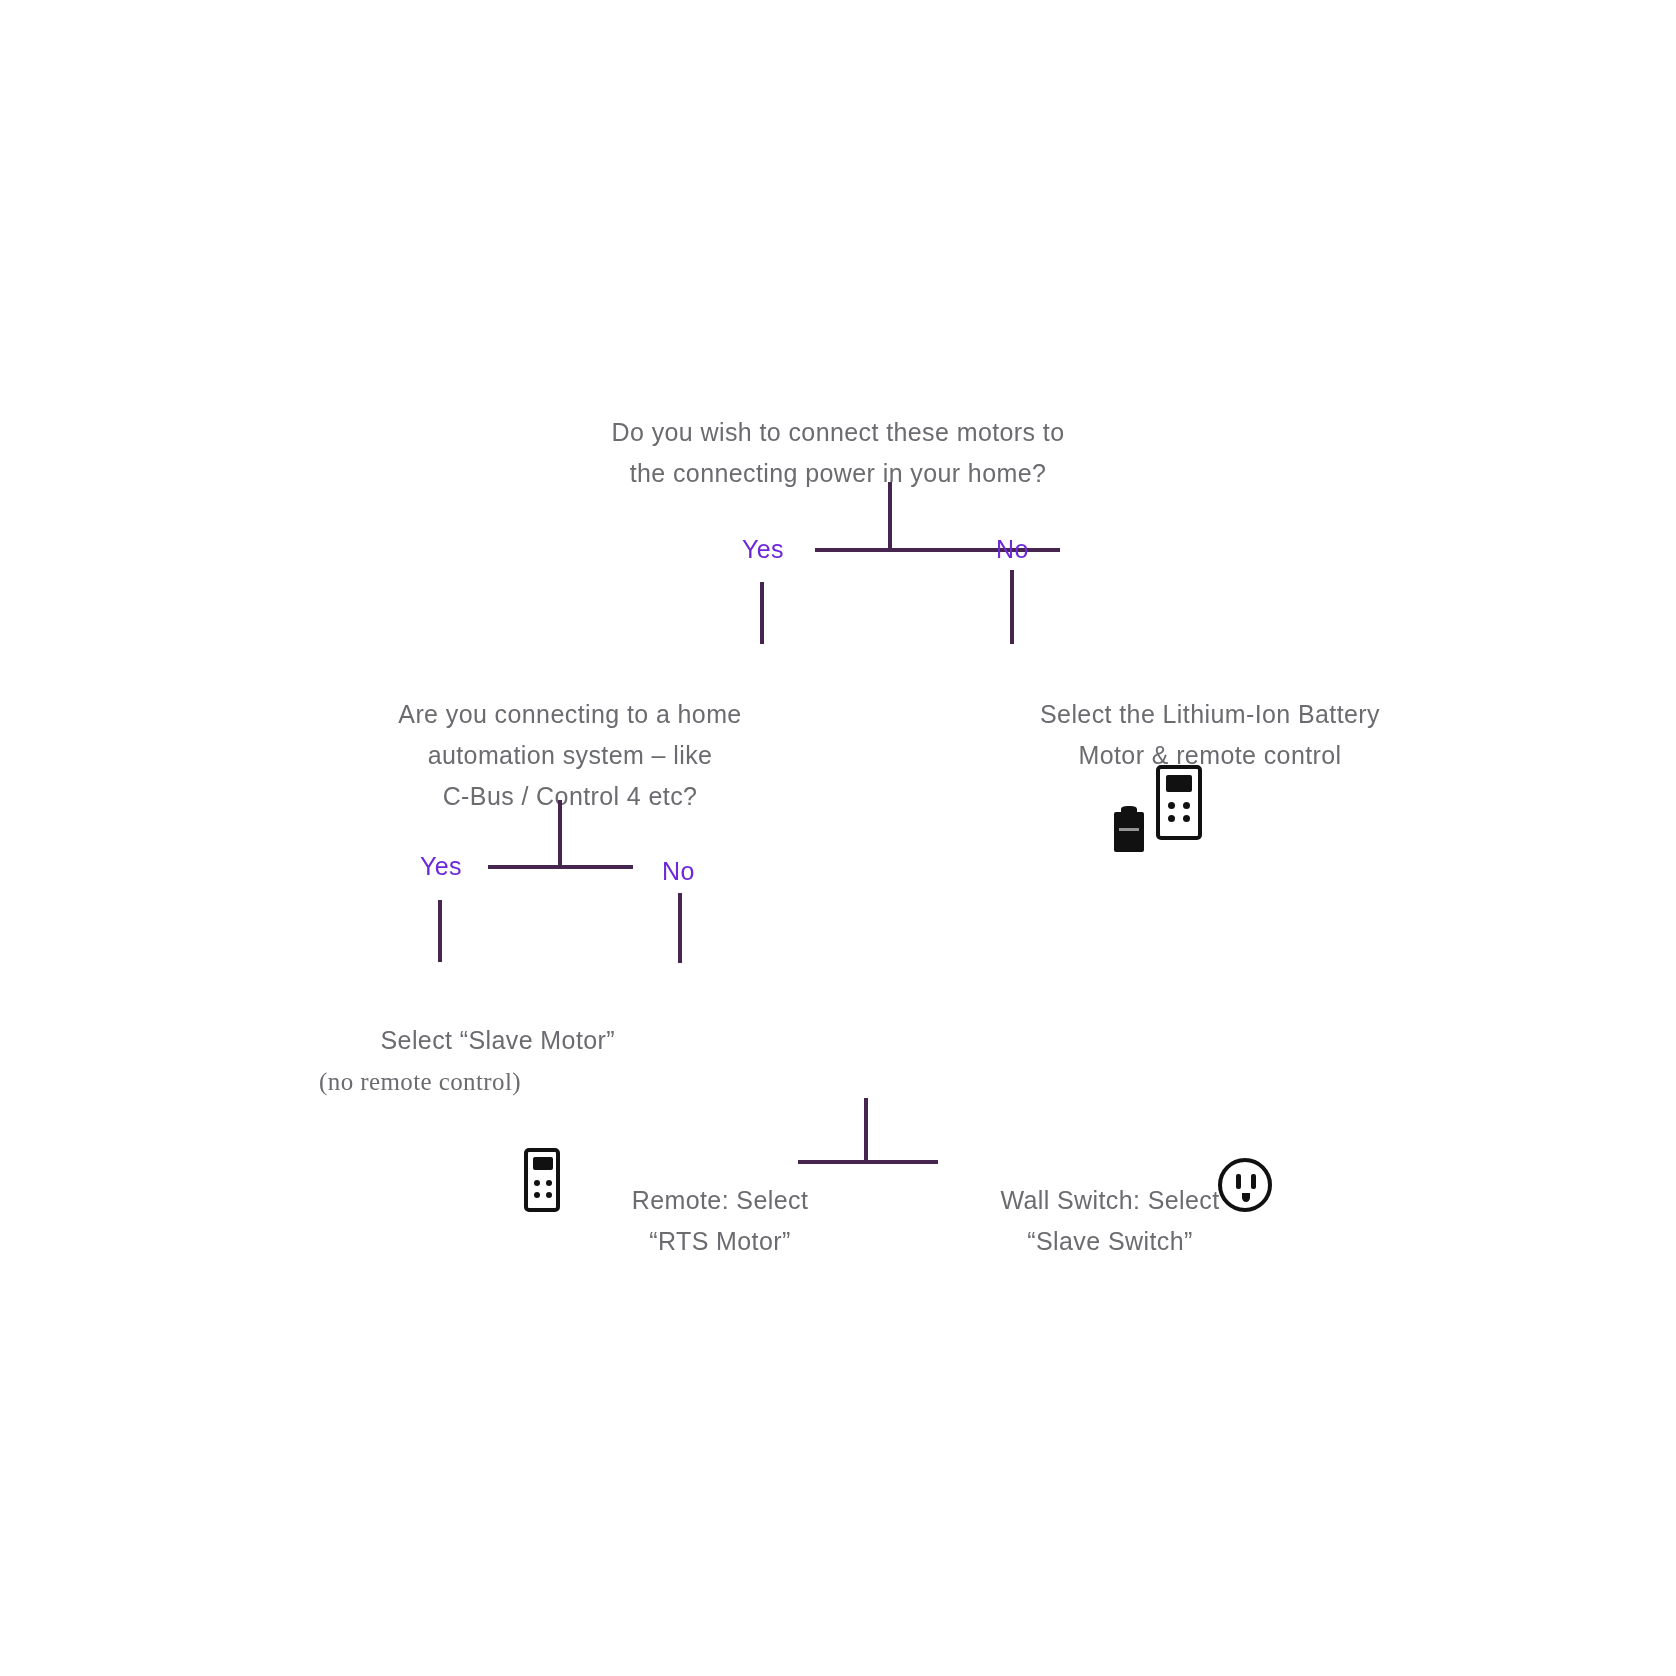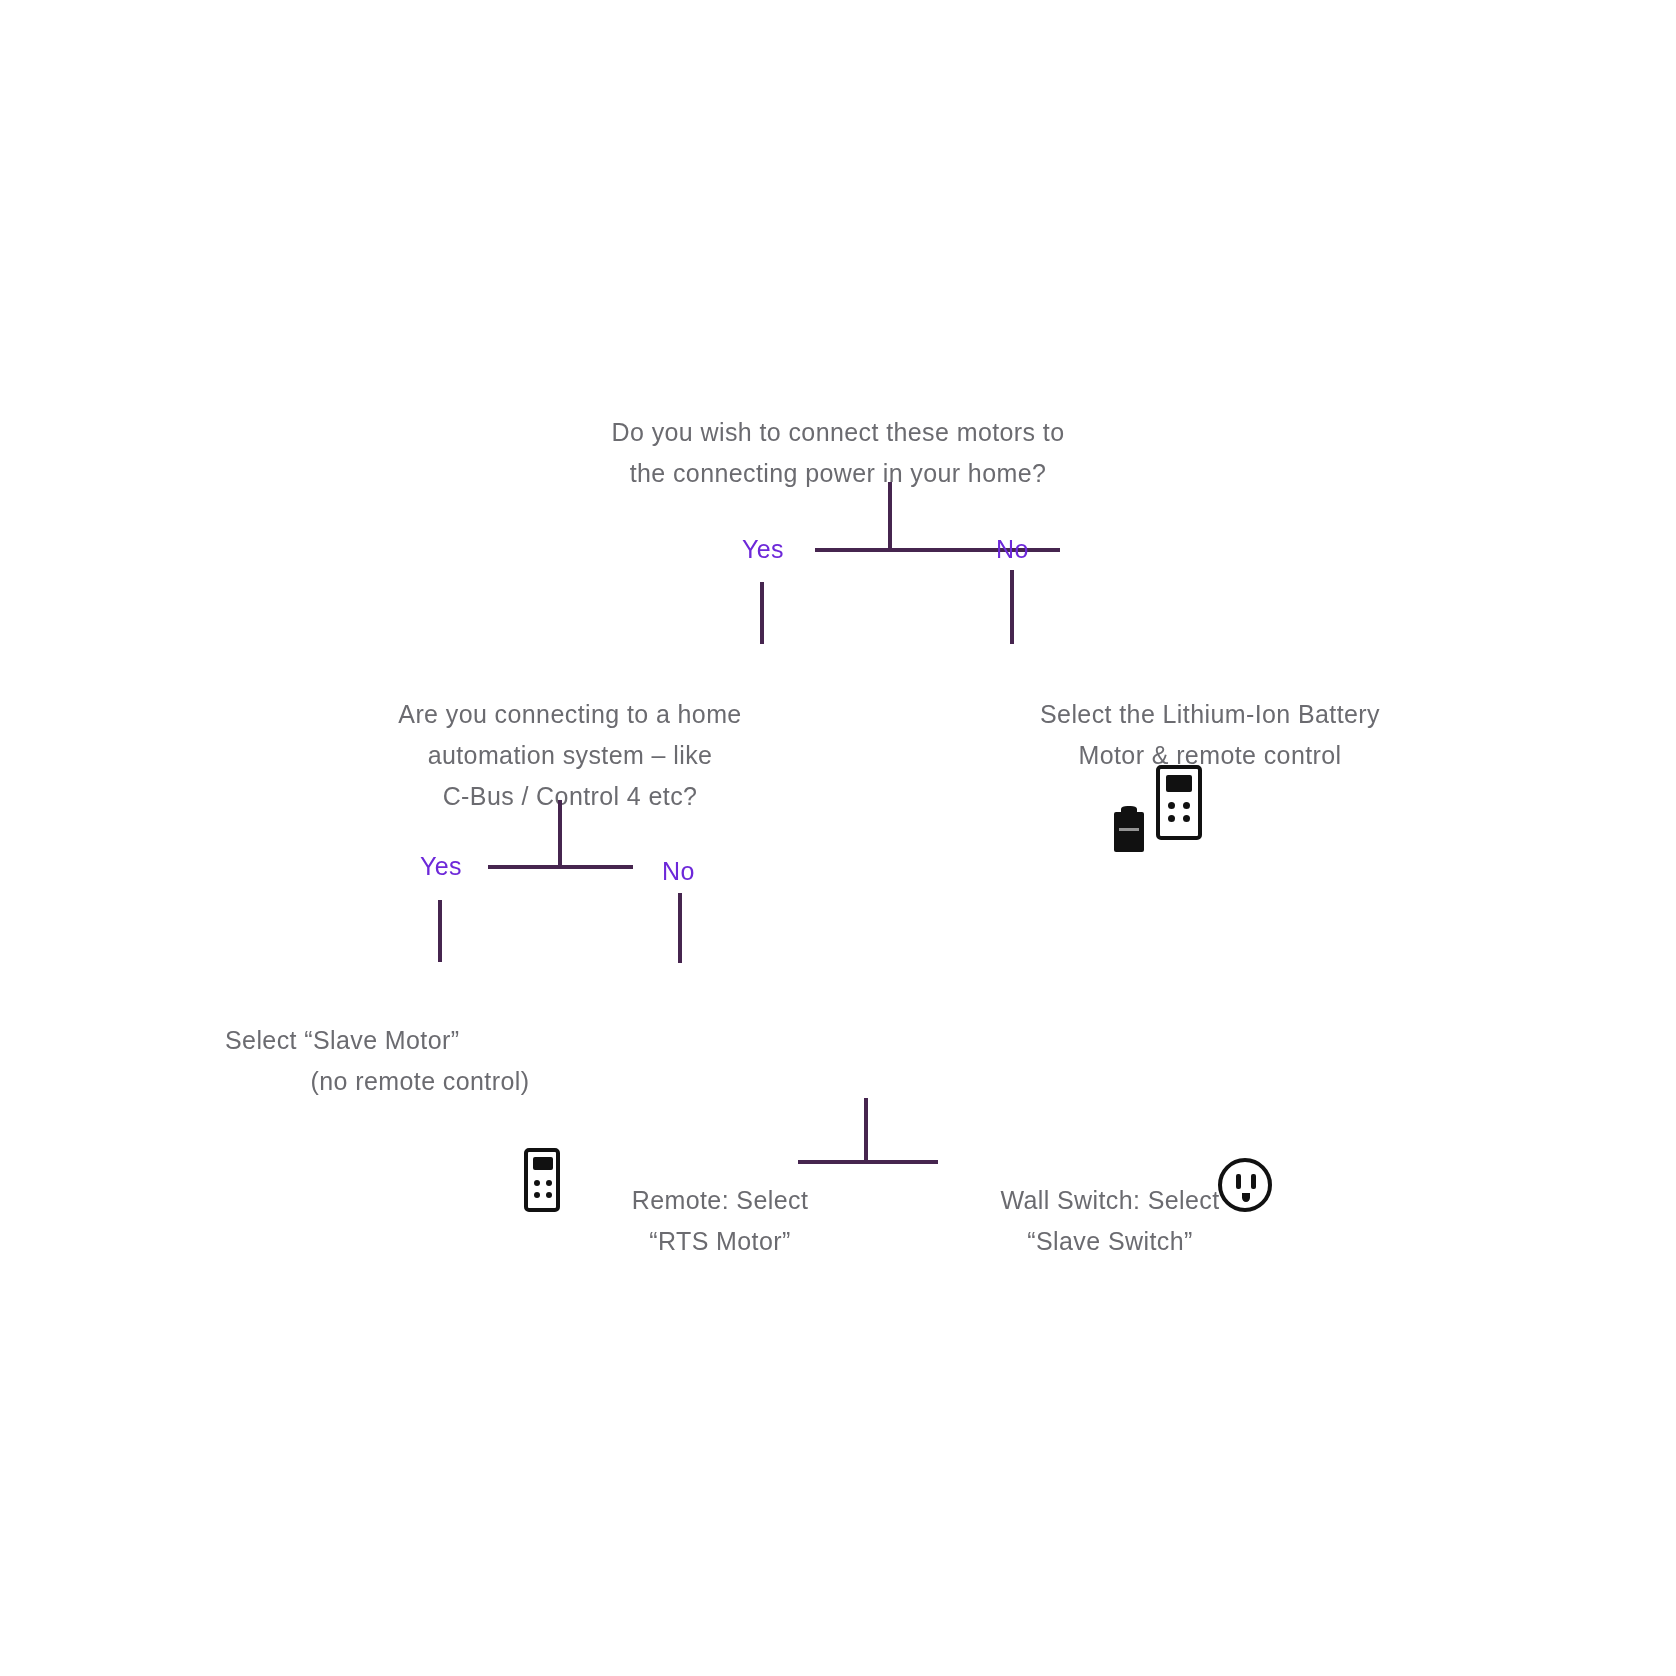--- a/index.html
+++ b/index.html
@@ -173,22 +173,22 @@
 
   <div class="vline" style="left:558px; top:800px; height:68px;"></div>
   <div class="hline" style="left:488px; top:865px; width:145px;"></div>
   <div class="vline" style="left:438px; top:900px; height:62px;"></div>
   <div class="vline" style="left:678px; top:893px; height:70px;"></div>
 
   <div class="branch-label" style="left:420px; top:852px;">Yes</div>
   <div class="branch-label" style="left:662px; top:857px;">No</div>
 
   <div class="node" style="left:155px; top:988px; width:560px; text-align:left; padding-left:70px;">
-    <div style="width:390px; text-align:left;">Select “Slave Motor”</div>
-    <div style="width:390px; text-align:center;">(no remote control)</div>
+    <div style="width:390px; text-align:right;">Select “Slave Motor”</div>
+    <div style="width:390px; text-align:center;font-family:Liberation Serif, serif;">(no remote control)</div>
   </div>
 
 
   <div class="vline" style="left:864px; top:1098px; height:64px;"></div>
   <div class="hline" style="left:798px; top:1160px; width:140px;"></div>
 
   <div class="icon remote" style="left:524px; top:1148px; width:36px; height:64px;">
     <div class="screen" style="left:5px; top:5px; width:20px; height:13px;"></div>
     <div class="btn" style="left:6px;  top:28px; width:6px; height:6px;"></div>
     <div class="btn" style="left:18px; top:28px; width:6px; height:6px;"></div>

